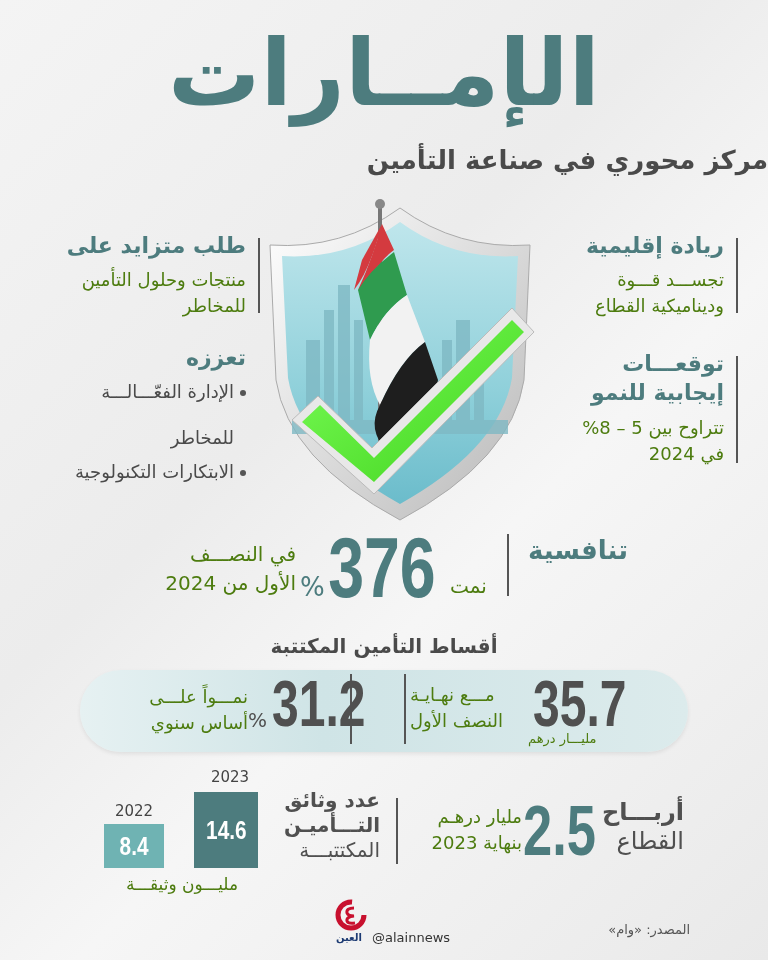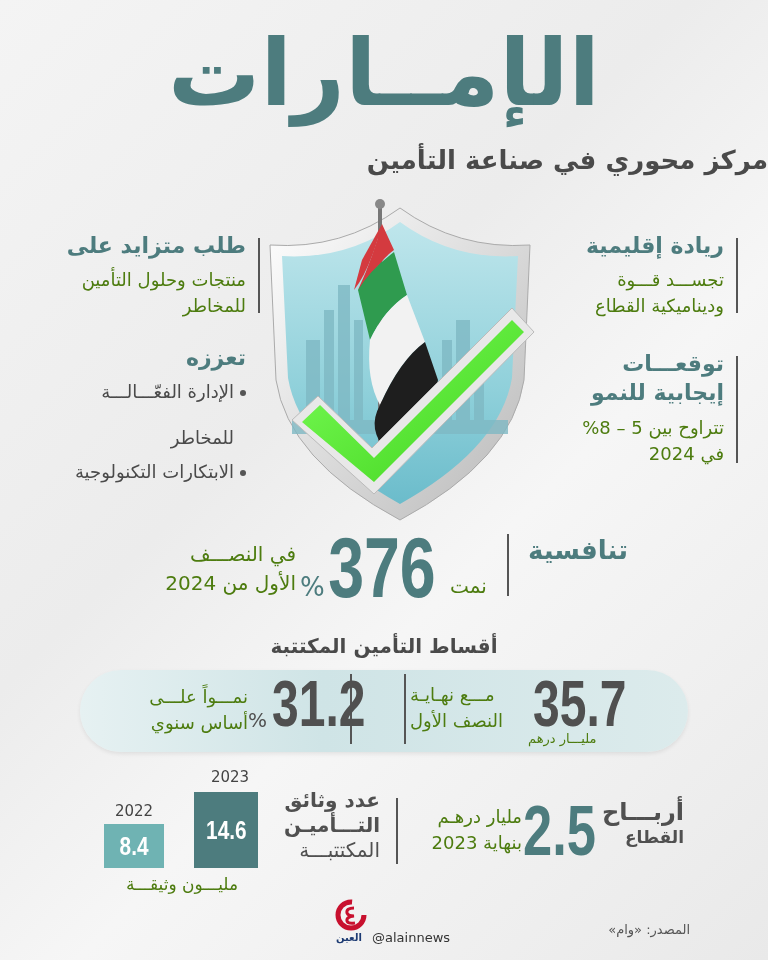--- a/index.html
+++ b/index.html
@@ -164,21 +164,21 @@
 <div class="abs" style="left:404px; top:674px; width:2px; height:70px; background:#555;"></div>
 <div class="abs big dark" style="left:264px; top:672px; width:116px; font-size:64px; text-align:center;">31.2</div>
 <div class="abs dark" style="left:248px; top:708px; font-size:20px;">%</div>
 <div class="abs" style="left:130px; top:684px; width:118px; text-align:right;">
   <div class="p">نمـــواً علـــى</div>
   <div class="p">أساس سنوي</div>
 </div>
 
 <div class="abs" style="left:600px; top:798px; width:84px; text-align:right;">
   <div class="dark" style="font-size:24px; font-weight:bold; line-height:1.2;">أربـــاح</div>
-  <div class="dark" style="font-size:17px; font-weight:bold; line-height:1.2;">القطاع</div>
+  <div class="dark" style="font-size:24px; font-weight:normal; line-height:1.2;">القطاع</div>
 </div>
 <div class="abs big teal" style="left:526px; top:796px; width:80px; font-size:70px; text-align:center;">2.5</div>
 <div class="abs" style="left:410px; top:804px; width:112px; text-align:right;">
   <div class="p">مليار درهـم</div>
   <div class="p">بنهاية 2023</div>
 </div>
 <div class="abs" style="left:396px; top:798px; width:2px; height:66px; background:#555;"></div>
 
 <div class="abs" style="left:270px; top:788px; width:110px; text-align:right;">
   <div class="dark" style="font-size:20px; font-weight:bold; line-height:1.25;">عدد وثائق</div>

